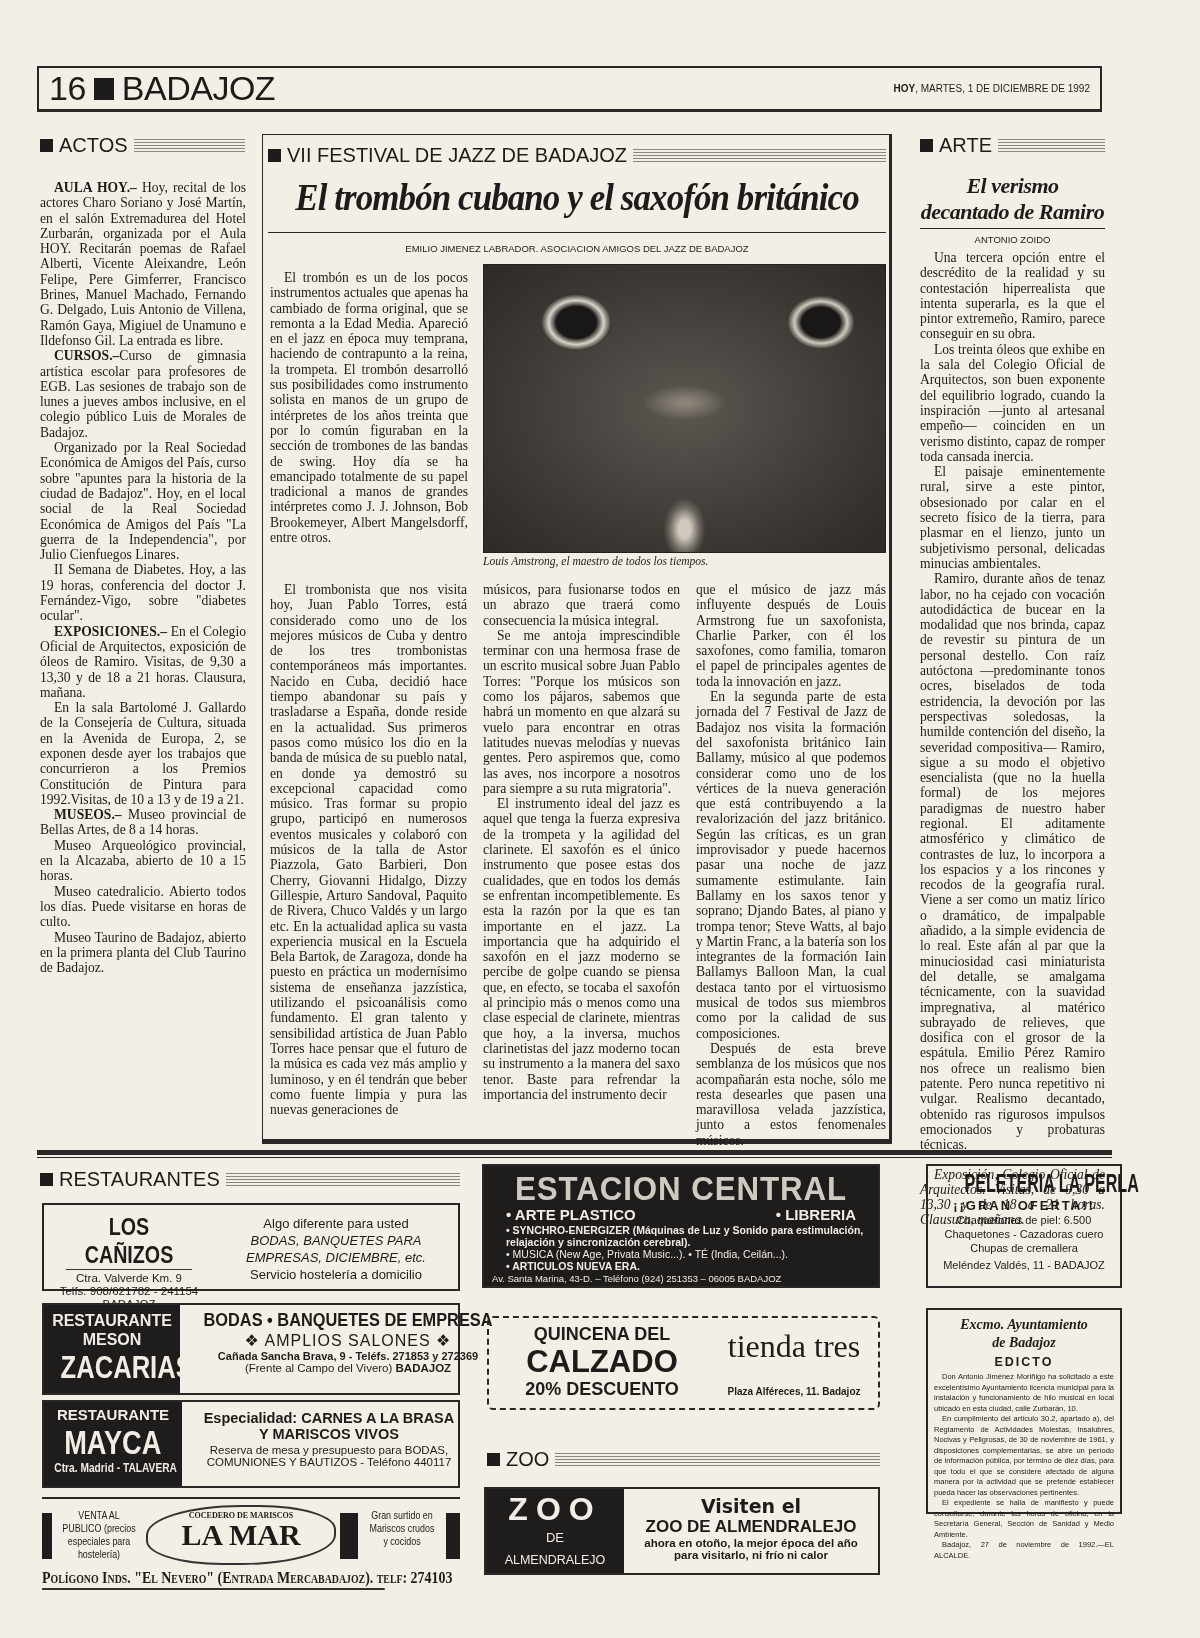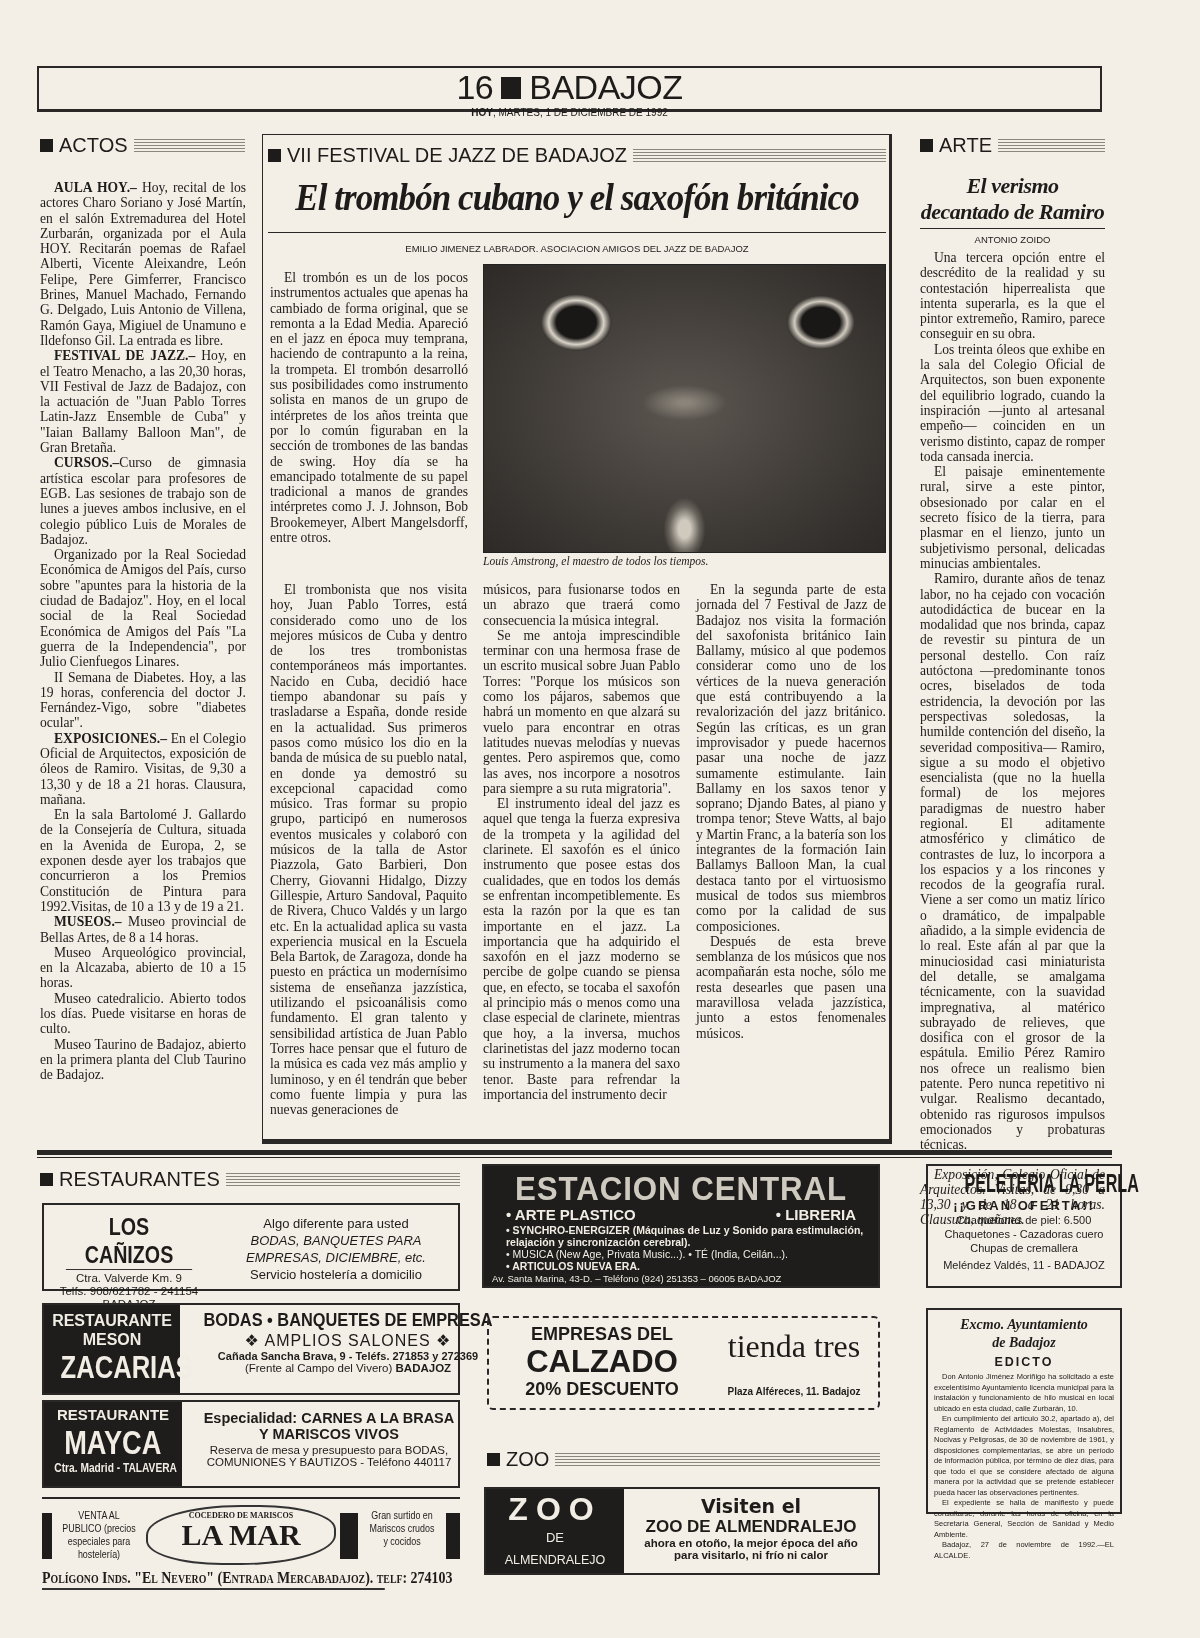--- a/index.html
+++ b/index.html
@@ -11,21 +11,20 @@
     position: relative;
   }
   .page { position: absolute; left: 0; top: 0; width: 1200px; height: 1638px; }
 
   
   .masthead {
     position: absolute; left: 37px; top: 66px; width: 1065px; height: 46px;
     border: 2px solid #2a2826; border-bottom-width: 3px;
     display: flex; align-items: center; justify-content: space-between;
     padding: 0 10px;
-    flex-direction: column;
   }
   .mast-left { font-family: "Liberation Sans", sans-serif; font-size: 34px; letter-spacing: -0.5px; display: flex; align-items: center; gap: 8px; }
   .sq { display: inline-block; background: #1e1c1a; }
   .mast-left .sq { width: 20px; height: 22px; }
   .mast-right { font-family: "Liberation Sans", sans-serif; font-size: 10px; }
   .mast-right b { font-weight: bold; }
 
   
   .sec-head {
     position: absolute; display: flex; align-items: center; gap: 6px;
@@ -92,21 +91,20 @@
     </div>
   </div>
 
   <div class="sec-head" style="left:40px;top:134px;width:205px;">
     <span class="sq"></span>
     <span>ACTOS</span>
     <span class="rules"></span>
   </div>
   <div class="col" id="actos-col" style="left:40px;top:180px;width:206px;">
     <p><b>AULA HOY.–</b><span> Hoy, recital de los actores Charo Soriano y José Martín, en el salón Extremadurea del Hotel Zurbarán, organizada por el Aula HOY. Recitarán poemas de Rafael Alberti, Vicente Aleixandre, León Felipe, Pere Gimferrer, Francisco Brines, Manuel Machado, Fernando G. Delgado, Luis Antonio de Villena, Ramón Gaya, Migiuel de Unamuno e Ildefonso Gil. La entrada es libre.</span></p>
-    <p><b>FESTIVAL DE JAZZ.–</b><span> Hoy, en el Teatro Menacho, a las 20,30 horas, VII Festival de Jazz de Badajoz, con la actuación de "Juan Pablo Torres Latin-Jazz Ensemble de Cuba" y "Iaian Ballamy Balloon Man", de Gran Bretaña.</span></p>
     <p><b>CURSOS.–</b><span>Curso de gimnasia artística escolar para profesores de EGB. Las sesiones de trabajo son de lunes a jueves ambos inclusive, en el colegio público Luis de Morales de Badajoz.</span></p>
     <p><span>Organizado por la Real Sociedad Económica de Amigos del País, curso sobre "apuntes para la historia de la ciudad de Badajoz". Hoy, en el local social de la Real Sociedad Económica de Amigos del País "La guerra de la Independencia", por Julio Cienfuegos Linares.</span></p>
     <p><span>II Semana de Diabetes. Hoy, a las 19 horas, conferencia del doctor J. Fernández-Vigo, sobre "diabetes ocular".</span></p>
     <p><b>EXPOSICIONES.–</b><span> En el Colegio Oficial de Arquitectos, exposición de óleos de Ramiro. Visitas, de 9,30 a 13,30 y de 18 a 21 horas. Clausura, mañana.</span></p>
     <p><span>En la sala Bartolomé J. Gallardo de la Consejería de Cultura, situada en la Avenida de Europa, 2, se exponen desde ayer los trabajos que concurrieron a los Premios Constitución de Pintura para 1992.Visitas, de 10 a 13 y de 19 a 21.</span></p>
     <p><b>MUSEOS.–</b><span> Museo provincial de Bellas Artes, de 8 a 14 horas.</span></p>
     <p><span>Museo Arqueológico provincial, en la Alcazaba, abierto de 10 a 15 horas.</span></p>
     <p><span>Museo catedralicio. Abierto todos los días. Puede visitarse en horas de culto.</span></p>
     <p><span>Museo Taurino de Badajoz, abierto en la primera planta del Club Taurino de Badajoz.</span></p>
   </div>
@@ -129,20 +127,21 @@
 
   <div class="col" style="left:270px;top:582px;width:197px;">
     <p>El trombonista que nos visita hoy, Juan Pablo Torres, está considerado como uno de los mejores músicos de Cuba y dentro de los tres trombonistas contemporáneos más importantes. Nacido en Cuba, decidió hace tiempo abandonar su país y trasladarse a España, donde reside en la actualidad. Sus primeros pasos como músico los dio en la banda de música de su pueblo natal, en donde ya demostró su excepcional capacidad como músico. Tras formar su propio grupo, participó en numerosos eventos musicales y colaboró con músicos de la talla de Astor Piazzola, Gato Barbieri, Don Cherry, Giovanni Hidalgo, Dizzy Gillespie, Arturo Sandoval, Paquito de Rivera, Chuco Valdés y un largo etc. En la actualidad aplica su vasta experiencia musical en la Escuela Bela Bartok, de Zaragoza, donde ha puesto en práctica un modernísimo sistema de enseñanza jazzística, utilizando el psicoanálisis como fundamento. El gran talento y sensibilidad artística de Juan Pablo Torres hace pensar que el futuro de la música es cada vez más amplio y luminoso, y en él tendrán que beber como fuente limpia y pura las nuevas generaciones de</p>
   </div>
   <div class="col" style="left:483px;top:582px;width:197px;">
     <p style="text-indent:0">músicos, para fusionarse todos en un abrazo que traerá como consecuencia la música integral.</p>
     <p>Se me antoja imprescindible terminar con una hermosa frase de un escrito musical sobre Juan Pablo Torres: "Porque los músicos son como los pájaros, sabemos que habrá un momento en que alzará su vuelo para encontrar en otras latitudes nuevas melodías y nuevas gentes. Pero aspiremos que, como las aves, nos incorpore a nosotros para siempre a su ruta migratoria".</p>
     <p>El instrumento ideal del jazz es aquel que tenga la fuerza expresiva de la trompeta y la agilidad del clarinete. El saxofón es el único instrumento que posee estas dos cualidades, que en todos los demás se enfrentan incompetiblemente. Es esta la razón por la que es tan importante en el jazz. La importancia que ha adquirido el saxofón en el jazz moderno se percibe de golpe cuando se piensa que, en efecto, se tocaba el saxofón al principio más o menos como una clase especial de clarinete, mientras que hoy, a la inversa, muchos clarinetistas del jazz moderno tocan su instrumento a la manera del saxo tenor. Baste para refrendar la importancia del instrumento decir</p>
   </div>
   <div class="col" style="left:696px;top:582px;width:190px;">
+    <p style="text-indent:0">que el músico de jazz más influyente después de Louis Armstrong fue un saxofonista, Charlie Parker, con él los saxofones, como familia, tomaron el papel de principales agentes de toda la innovación en jazz.</p>
     <p>En la segunda parte de esta jornada del 7 Festival de Jazz de Badajoz nos visita la formación del saxofonista británico Iain Ballamy, músico al que podemos considerar como uno de los vértices de la nueva generación que está contribuyendo a la revalorización del jazz británico. Según las críticas, es un gran improvisador y puede hacernos pasar una noche de jazz sumamente estimulante. Iain Ballamy en los saxos tenor y soprano; Djando Bates, al piano y trompa tenor; Steve Watts, al bajo y Martin Franc, a la batería son los integrantes de la formación Iain Ballamys Balloon Man, la cual destaca tanto por el virtuosismo musical de todos sus miembros como por la calidad de sus composiciones.</p>
     <p>Después de esta breve semblanza de los músicos que nos acompañarán esta noche, sólo me resta desearles que pasen una maravillosa velada jazzística, junto a estos fenomenales músicos.</p>
   </div>
 
   <div class="sec-head" style="left:920px;top:134px;width:185px;">
     <span class="sq"></span>
     <span>ARTE</span>
     <span class="rules"></span>
   </div>
   <div style="position:absolute;left:920px;top:173px;width:185px;text-align:center;font-style:italic;font-weight:bold;font-size:22px;line-height:26px;letter-spacing:-0.5px;">El verismo decantado de Ramiro</div>
@@ -238,21 +237,21 @@
     <div style="font-size:26px;font-weight:bold;white-space:nowrap;transform:scaleX(0.62);line-height:30px;">PELETERIA LA PERLA</div>
     <div style="font-size:13px;font-weight:bold;letter-spacing:2px;">¡¡GRAN OFERTA!!</div>
     <div style="font-size:11px;line-height:14px;">Chaquetones de piel: 6.500</div>
     <div style="font-size:11px;line-height:14px;">Chaquetones - Cazadoras cuero</div>
     <div style="font-size:11px;line-height:14px;">Chupas de cremallera</div>
     <div style="font-size:11px;line-height:20px;">Meléndez Valdés, 11 - BADAJOZ</div>
   </div>
 
   <div class="ad" style="left:487px;top:1316px;width:393px;height:94px;border-style:dashed;border-radius:6px;font-weight:bold;">
     <div class="center" style="position:absolute;left:8px;top:6px;width:210px;">
-      <div style="font-size:18px;">EMPRESAS DEL</div>
+      <div style="font-size:18px;">QUINCENA DEL</div>
       <div style="font-size:31px;line-height:34px;">CALZADO</div>
       <div style="font-size:18px;">20% DESCUENTO</div>
     </div>
     <div class="center" style="position:absolute;left:220px;top:10px;width:170px;font-family:'Liberation Serif',serif;font-size:32px;font-weight:normal;">tienda tres</div>
     <div class="center" style="position:absolute;left:220px;top:68px;width:170px;font-size:10px;">Plaza Alféreces, 11. Badajoz</div>
   </div>
 
   <div class="sec-head" style="left:487px;top:1448px;width:393px;">
     <span class="sq"></span>
     <span>ZOO</span>

